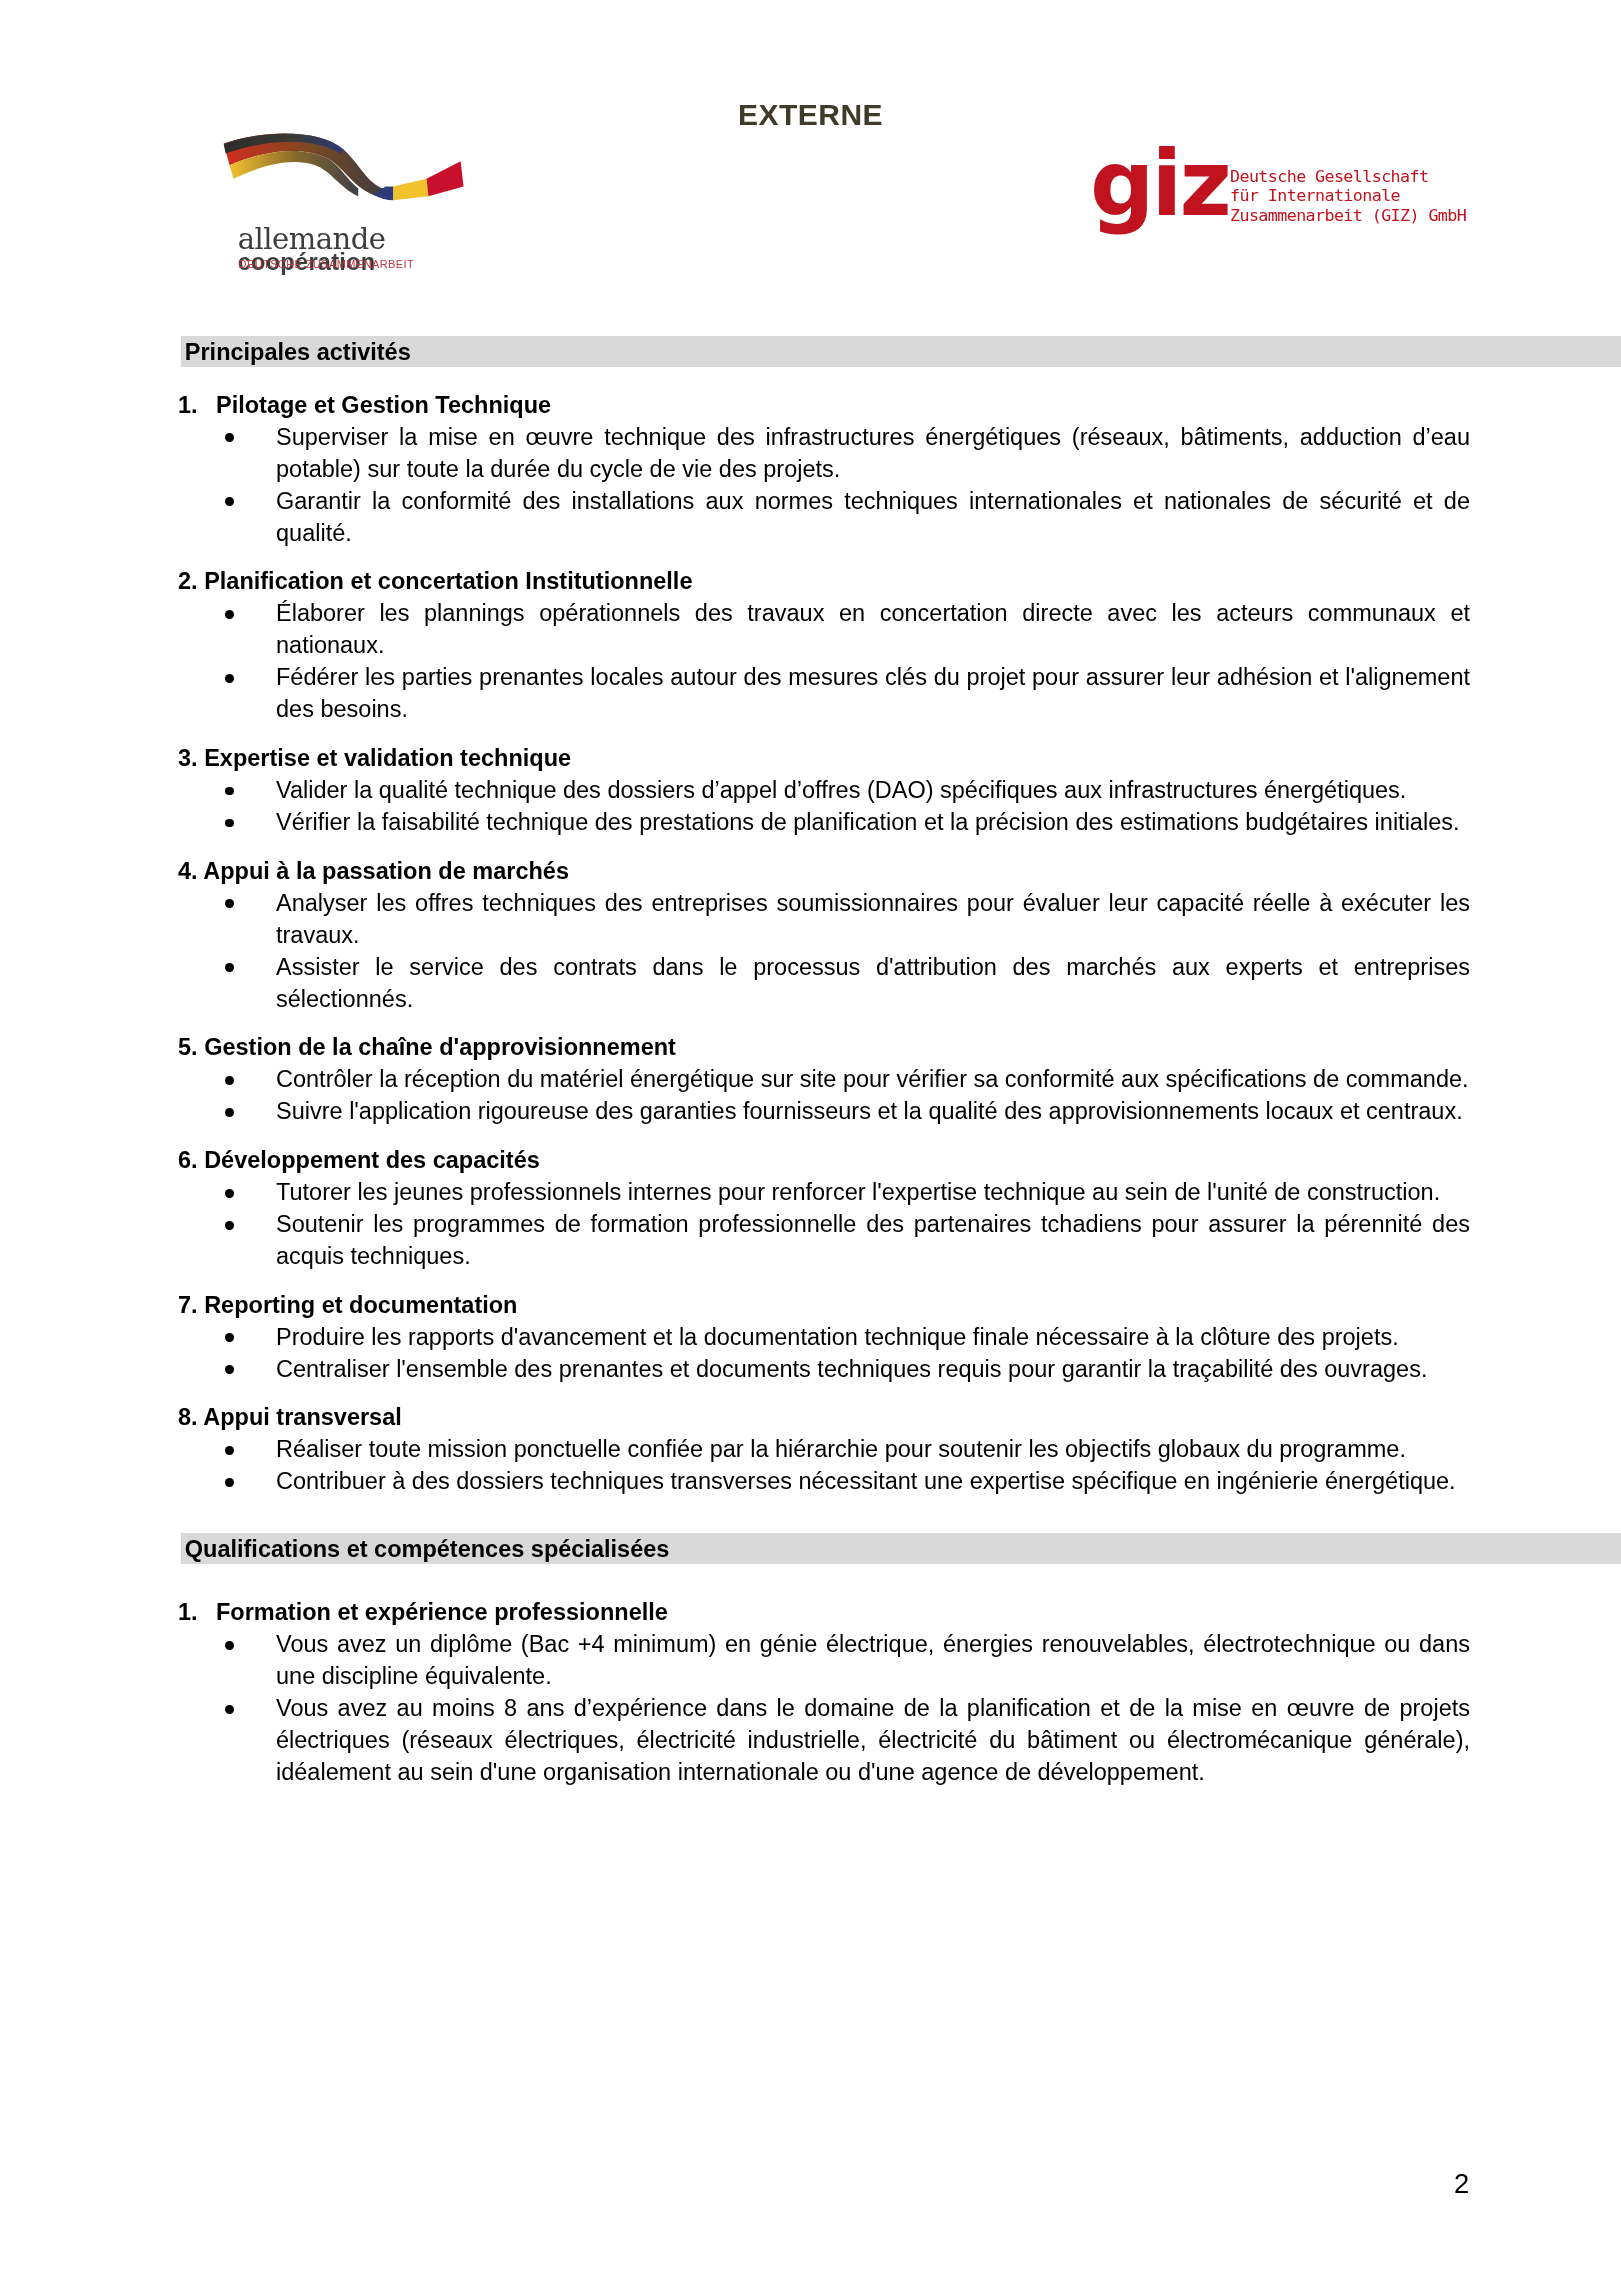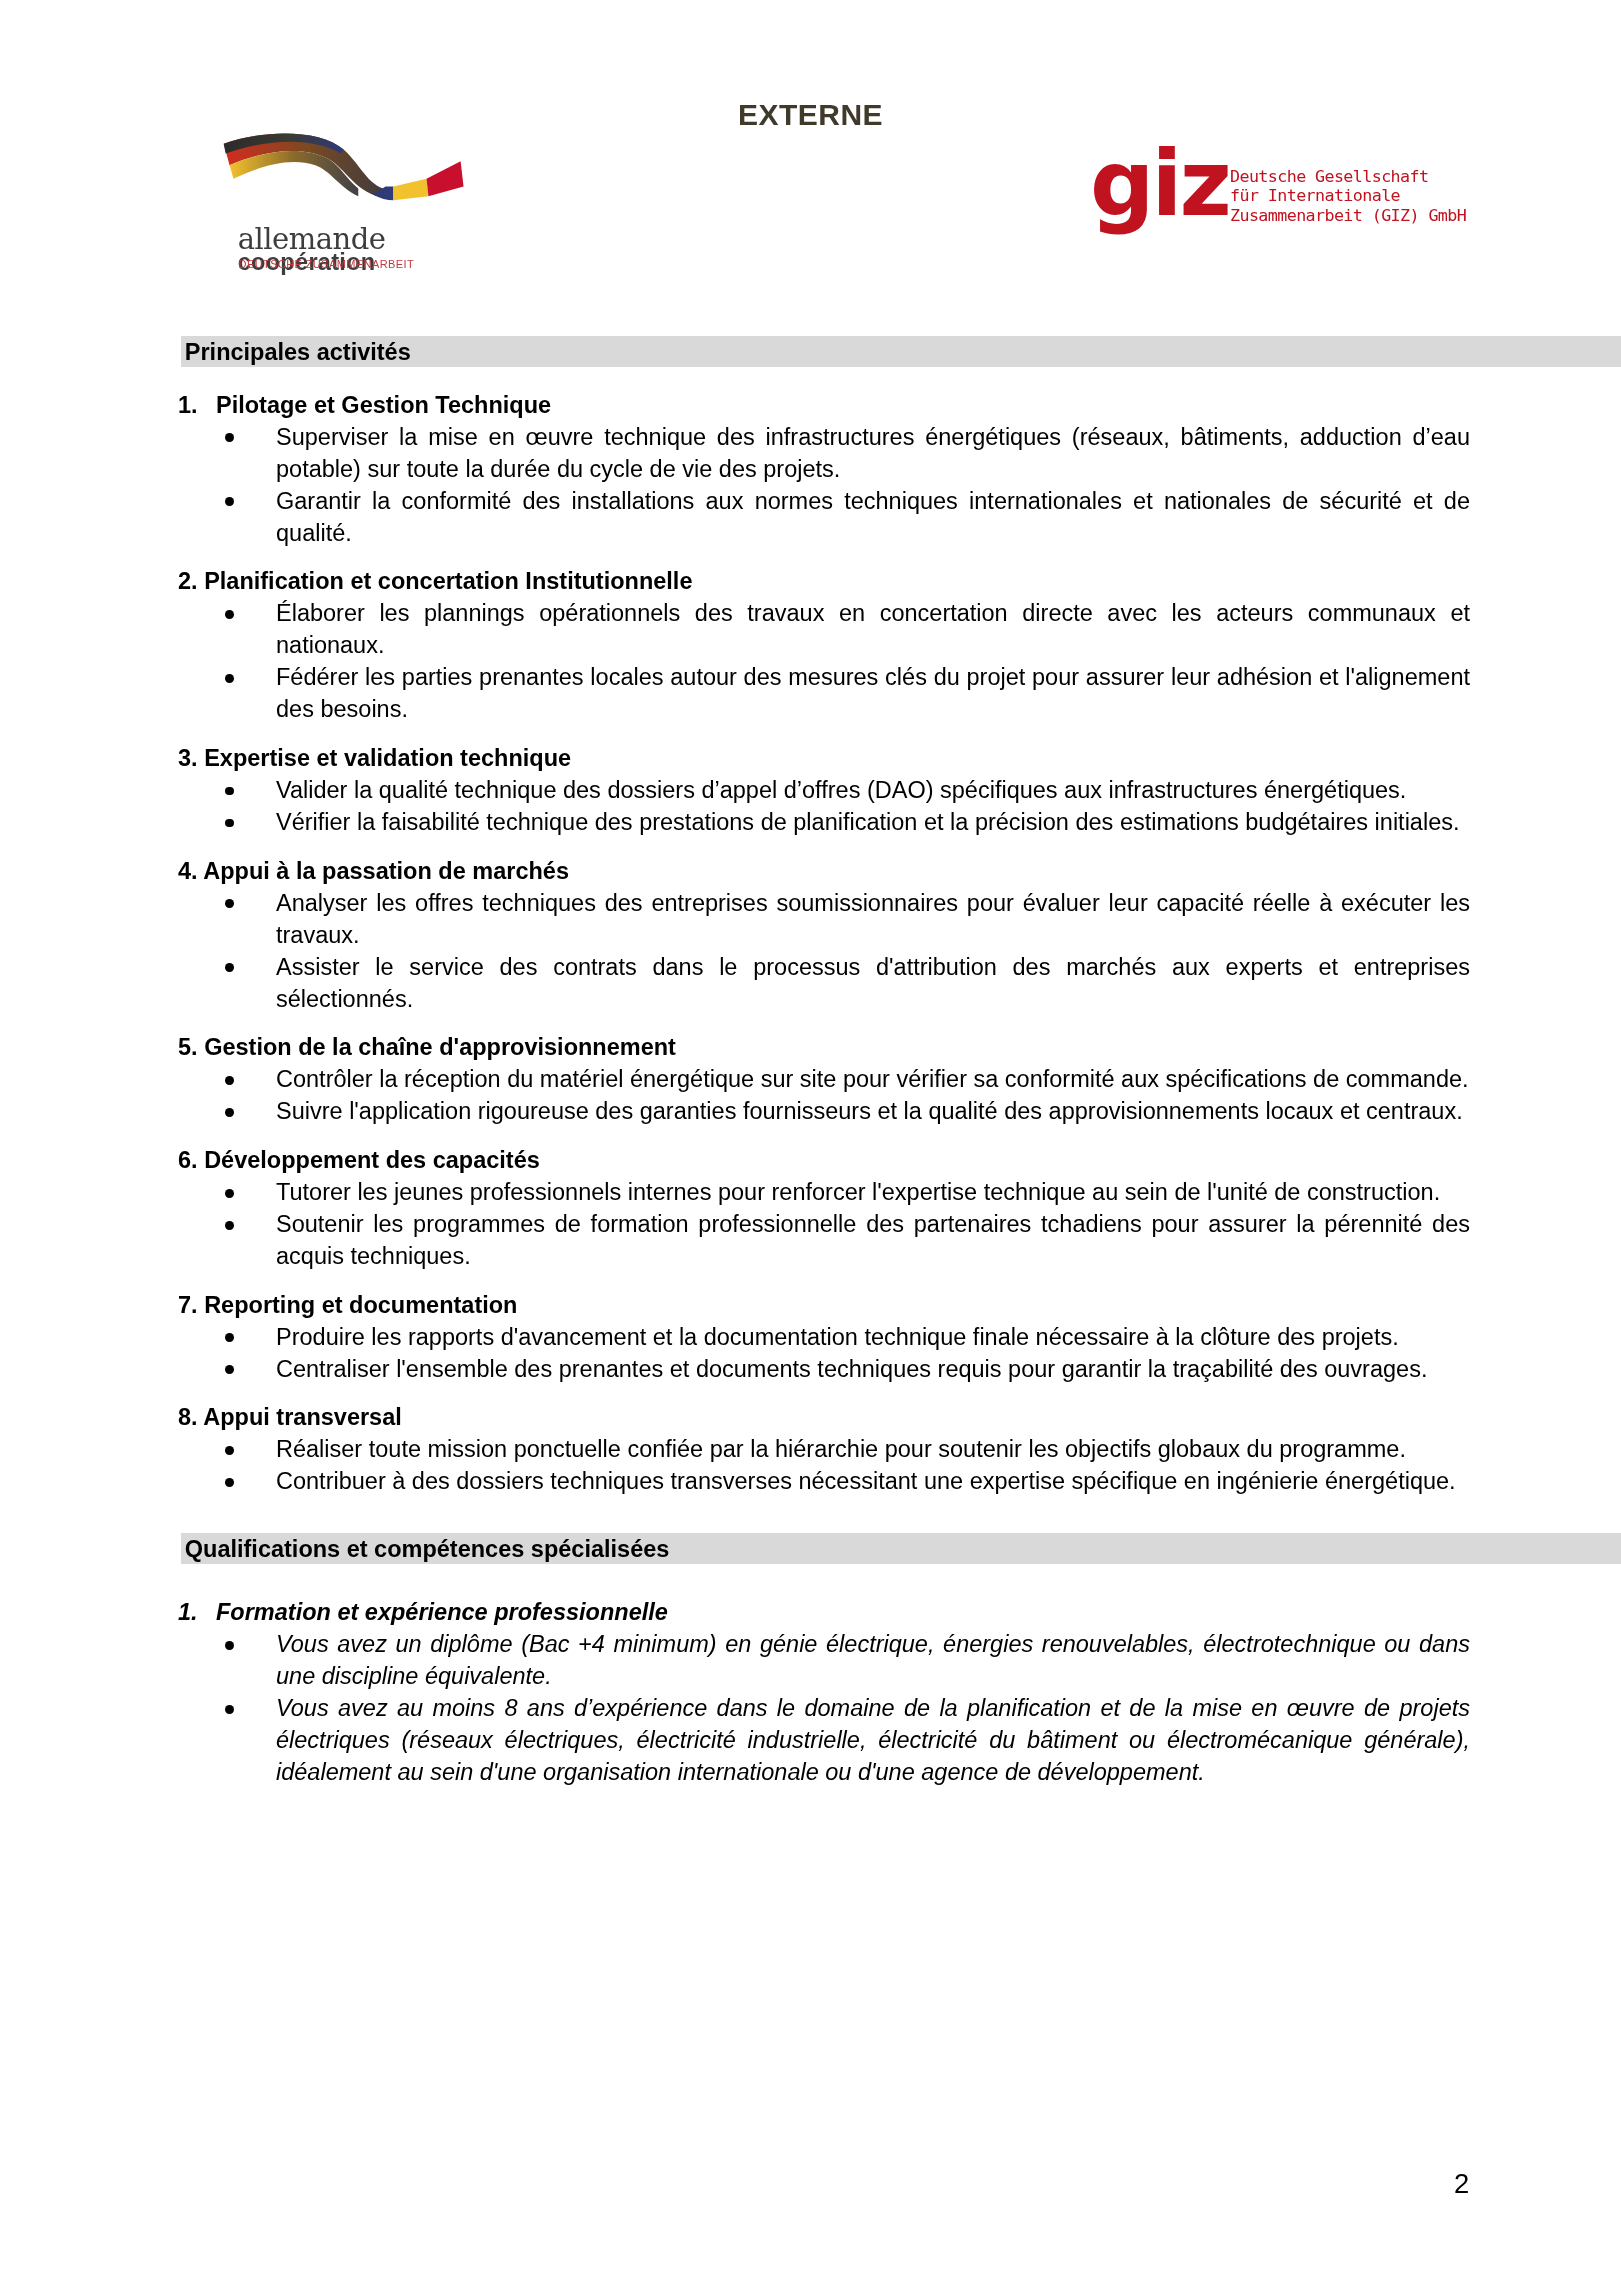--- a/index.html
+++ b/index.html
@@ -36,21 +36,21 @@
   .bullets { list-style: none; margin: 0; padding: 0; }
   .bullet { position: relative; padding-left: 98px; font-size: 23.5px; line-height: 32px;
       text-align: justify; }
   .bullet .dot { position: absolute; left: 47px; top: 12.7px; width: 8.8px; height: 8.8px; border-radius: 50%;
       background: #000; }
 
   #principal-section .activity-title:first-child { }
   .act-1 { margin-top: 21.6px; }
   .act-n { margin-top: 16.7px; }
   .qual-bar { margin-top: 36px; }
-  .qual-1 { margin-top: 32px; font-style: italic; }
+  .qual-1 { margin-top: 32px; }
   .qual-1 .num { width: 38px; }
   .act-1 .num { width: 38px; }
 
   .page-number { position: absolute; left: 1454px; top: 2168px; font-size: 27.4px; }
 </style>
 </head>
 <body>
 
 <div class="page-header">
   <div class="doc-classification">EXTERNE</div>

